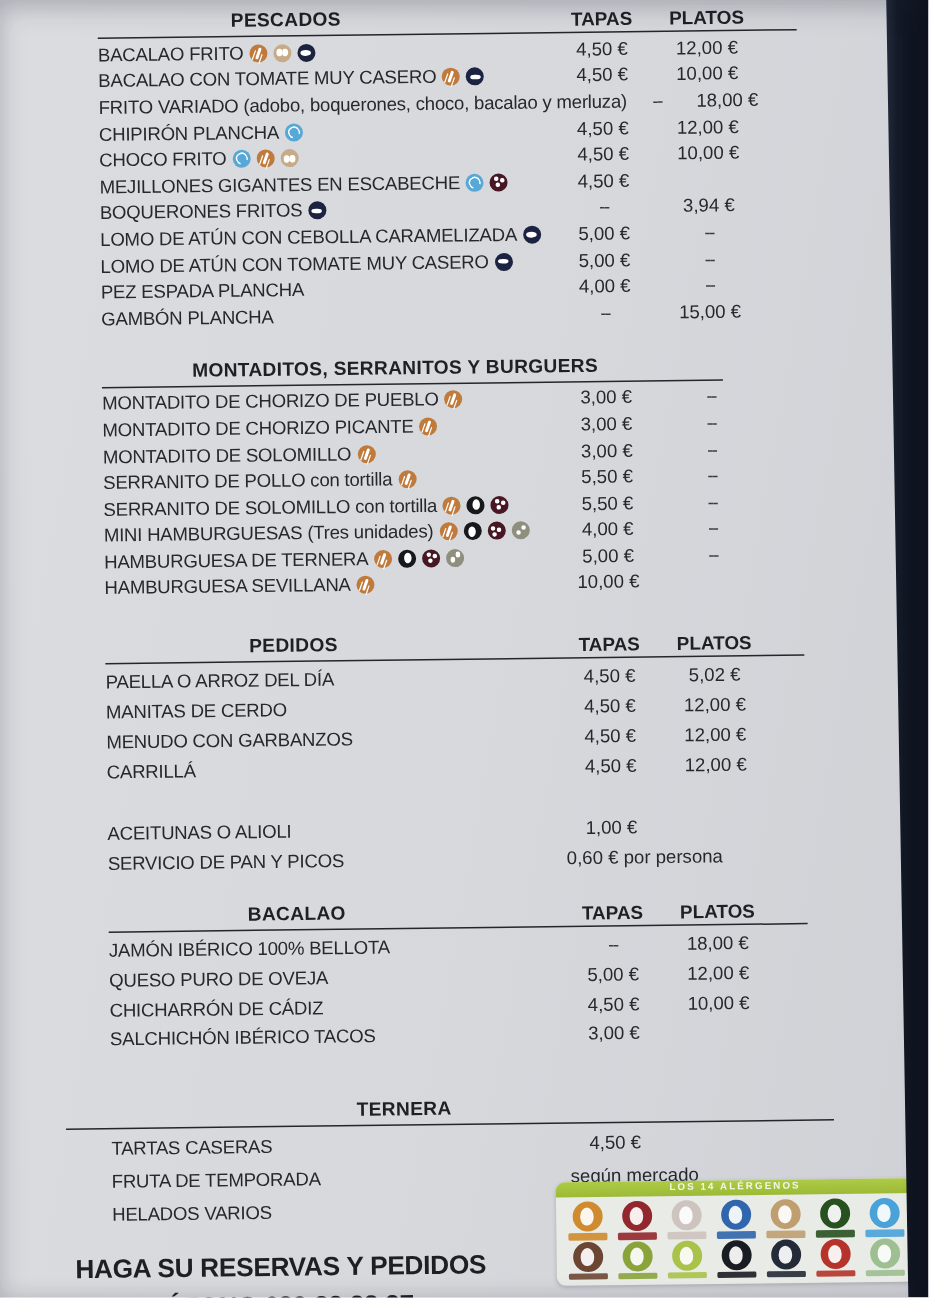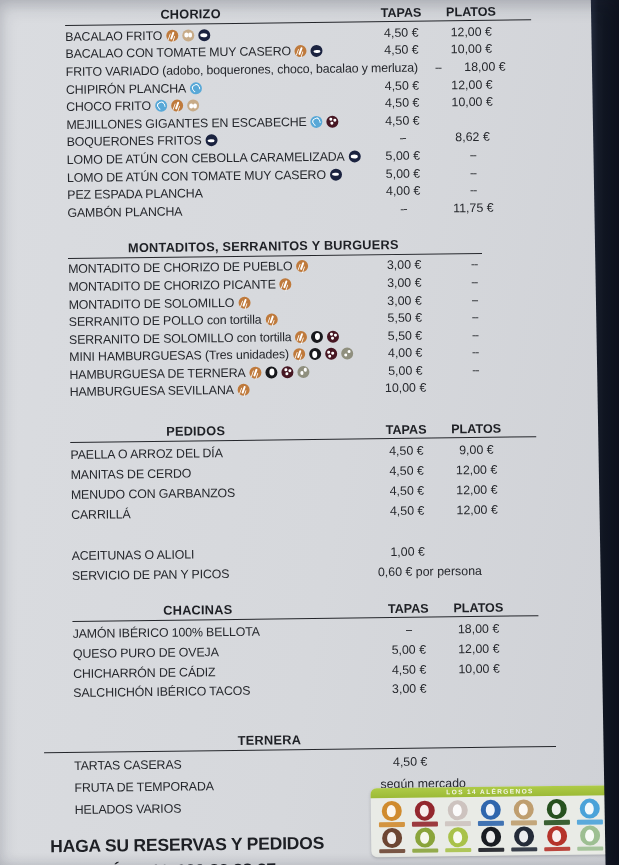--- a/index.html
+++ b/index.html
@@ -69,21 +69,21 @@
   .lg-bar{width:26px;height:4.5px;border-radius:1px;margin-top:1px;opacity:0.9;}
 </style>
 </head>
 <body>
 
 <div class="rot">
   <div class="paper-inner">
     <div id="sections">
         <section style="margin-top: 0px;">
           <div class="sec-head">
-            <div class="sec-title-wrap"><span class="sec-title">CHORIZO</span></div>
+            <div class="sec-title-wrap"><span class="sec-title">PESCADOS</span></div>
             <span class="colh tapas">TAPAS</span>
             <span class="colh platos">PLATOS</span>
           </div>
           <div class="rule rule-full"></div>
           <div class="rows sp-18">
             <div class="row">
               <span class="name">BACALAO FRITO<span class="al al-gluten" style="background: rgb(191, 122, 60);"></span><span class="al al-nuts" style="background: rgb(199, 171, 136);"></span><span class="al al-fish" style="background: rgb(27, 35, 64);"></span></span>
               <span class="price tapas">4,50 €</span>
               <span class="price platos">12,00 €</span>
             </div>
@@ -108,41 +108,41 @@
               <span class="price platos">10,00 €</span>
             </div>
             <div class="row">
               <span class="name">MEJILLONES GIGANTES EN ESCABECHE<span class="al al-molluscs" style="background: rgb(88, 168, 215);"></span><span class="al al-sulphites" style="background: rgb(71, 23, 35);"></span></span>
               <span class="price tapas">4,50 €</span>
               <span class="price platos"></span>
             </div>
             <div class="row">
               <span class="name">BOQUERONES FRITOS<span class="al al-fish" style="background: rgb(27, 35, 64);"></span></span>
               <span class="price tapas"><span class="dash">--</span></span>
-              <span class="price platos">8,62 €</span>
+              <span class="price platos">3,94 €</span>
             </div>
             <div class="row">
               <span class="name">LOMO DE ATÚN CON CEBOLLA CARAMELIZADA<span class="al al-fish" style="background: rgb(27, 35, 64);"></span></span>
               <span class="price tapas">5,00 €</span>
               <span class="price platos"><span class="dash">--</span></span>
             </div>
             <div class="row">
               <span class="name">LOMO DE ATÚN CON TOMATE MUY CASERO<span class="al al-fish" style="background: rgb(27, 35, 64);"></span></span>
               <span class="price tapas">5,00 €</span>
               <span class="price platos"><span class="dash">--</span></span>
             </div>
             <div class="row">
               <span class="name">PEZ ESPADA PLANCHA</span>
               <span class="price tapas">4,00 €</span>
               <span class="price platos"><span class="dash">--</span></span>
             </div>
             <div class="row">
               <span class="name">GAMBÓN PLANCHA</span>
               <span class="price tapas"><span class="dash">--</span></span>
-              <span class="price platos">11,75 €</span>
+              <span class="price platos">15,00 €</span>
             </div>
           </div>
         </section>
         <section style="margin-top: 17px;">
           <div class="sec-head">
             <div class="sec-title-wrap"><span class="sec-title">MONTADITOS, SERRANITOS Y BURGUERS</span></div>
           </div>
           <div class="rule rule-mid"></div>
           <div class="rows sp-18">
             <div class="row">
@@ -191,21 +191,21 @@
           <div class="sec-head">
             <div class="sec-title-wrap"><span class="sec-title">PEDIDOS</span></div>
             <span class="colh tapas">TAPAS</span>
             <span class="colh platos">PLATOS</span>
           </div>
           <div class="rule rule-full"></div>
           <div class="rows sp-20">
             <div class="row">
               <span class="name">PAELLA O ARROZ DEL DÍA</span>
               <span class="price tapas">4,50 €</span>
-              <span class="price platos">9,00 €</span>
+              <span class="price platos">5,02 €</span>
             </div>
             <div class="row">
               <span class="name">MANITAS DE CERDO</span>
               <span class="price tapas">4,50 €</span>
               <span class="price platos">12,00 €</span>
             </div>
             <div class="row">
               <span class="name">MENUDO CON GARBANZOS</span>
               <span class="price tapas">4,50 €</span>
               <span class="price platos">12,00 €</span>
@@ -226,21 +226,21 @@
             </div>
             <div class="row">
               <span class="name">SERVICIO DE PAN Y PICOS</span>
               <span class="price tapas">0,60 € por persona</span>
               <span class="price platos"></span>
             </div>
           </div>
         </section>
         <section style="margin-top: 16px;">
           <div class="sec-head">
-            <div class="sec-title-wrap"><span class="sec-title">CHACINAS</span></div>
+            <div class="sec-title-wrap"><span class="sec-title">BACALAO</span></div>
             <span class="colh tapas">TAPAS</span>
             <span class="colh platos">PLATOS</span>
           </div>
           <div class="rule rule-full"></div>
           <div class="rows sp-20">
             <div class="row">
               <span class="name">JAMÓN IBÉRICO 100% BELLOTA</span>
               <span class="price tapas"><span class="dash">--</span></span>
               <span class="price platos">18,00 €</span>
             </div>

